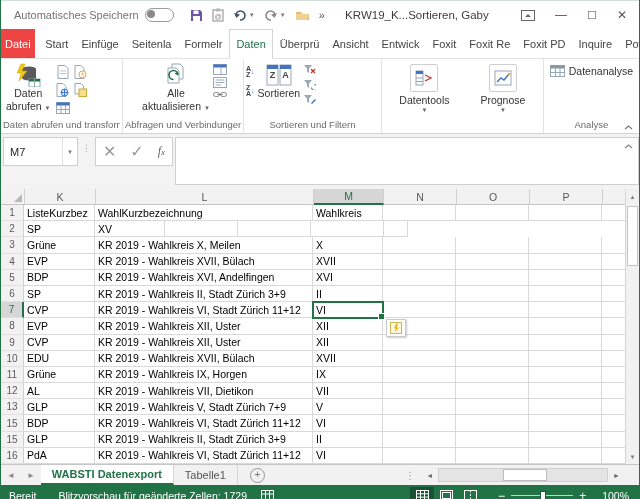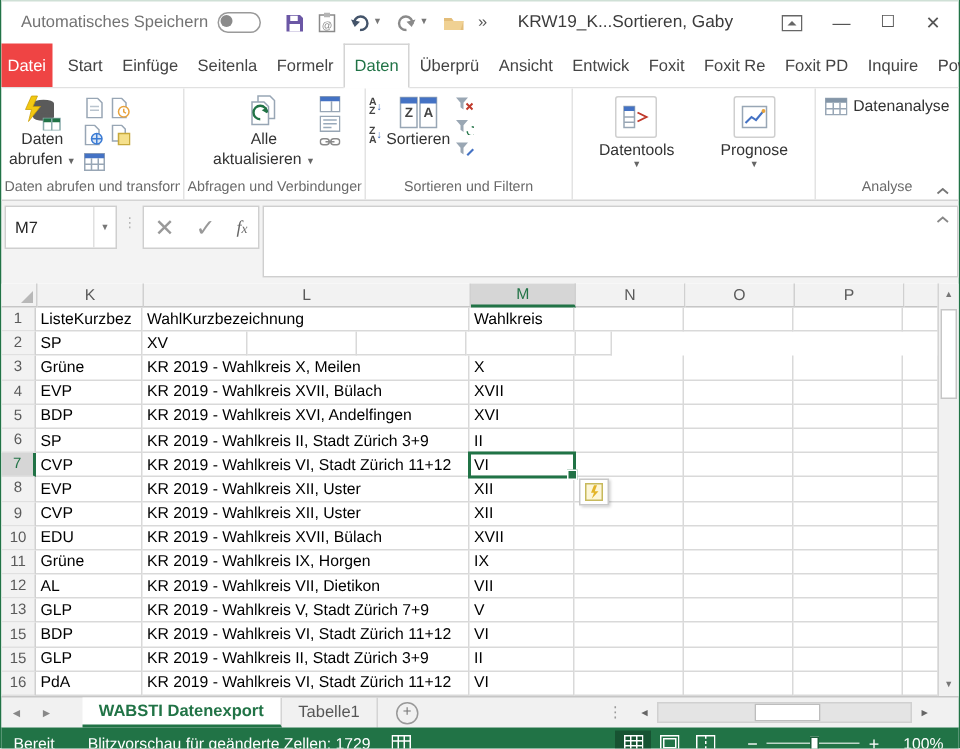--- a/index.html
+++ b/index.html
@@ -568,21 +568,21 @@
       <svg width="12" height="12">
           <rect x="0.5" y="0.5" width="11" height="11" fill="#fdf6d8" stroke="#c7b95c"></rect>
           <polygon points="6,1.5 8,1.5 6.5,5.5 9,5.5 4.5,10.5 6,6.5 4,6.5" fill="#e3b428"></polygon>
         </svg>
     </div>
   </div>
 
   <div class="sheetbar">
     <span class="snav">◄</span>
     <span class="snav">►</span>
-    <div style="display:flex;margin-left:14px">
+    <div style="display:flex;">
         <div class="stab active">WABSTI Datenexport</div>
         <div class="stab">Tabelle1</div>
       </div>
     <span class="addsheet">+</span>
     <div class="hscroll">
       <span class="hdots">⋮</span>
       <span class="harrow">◄</span>
       <span class="htrack">
           <span class="hthumb"></span>
         </span>

